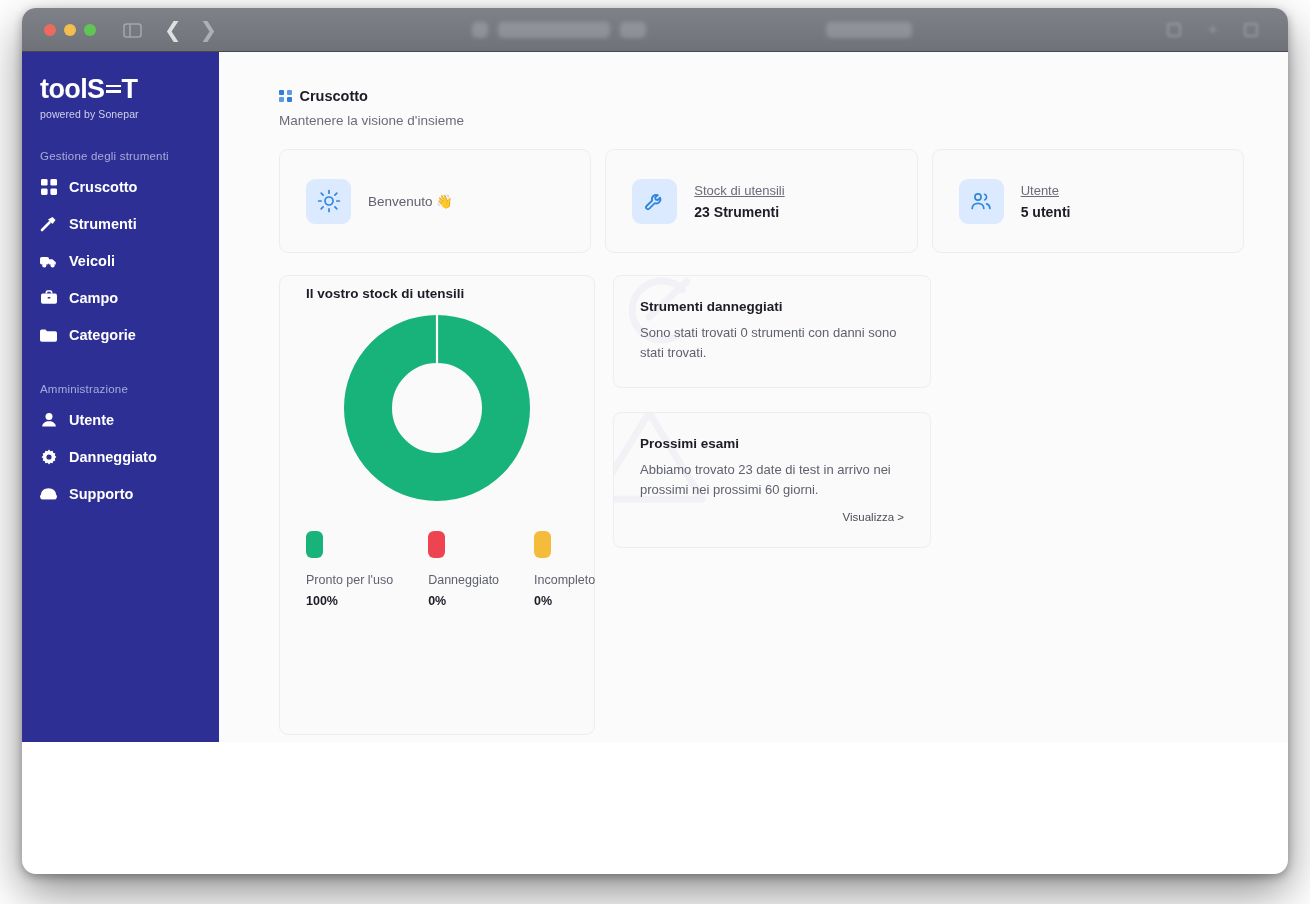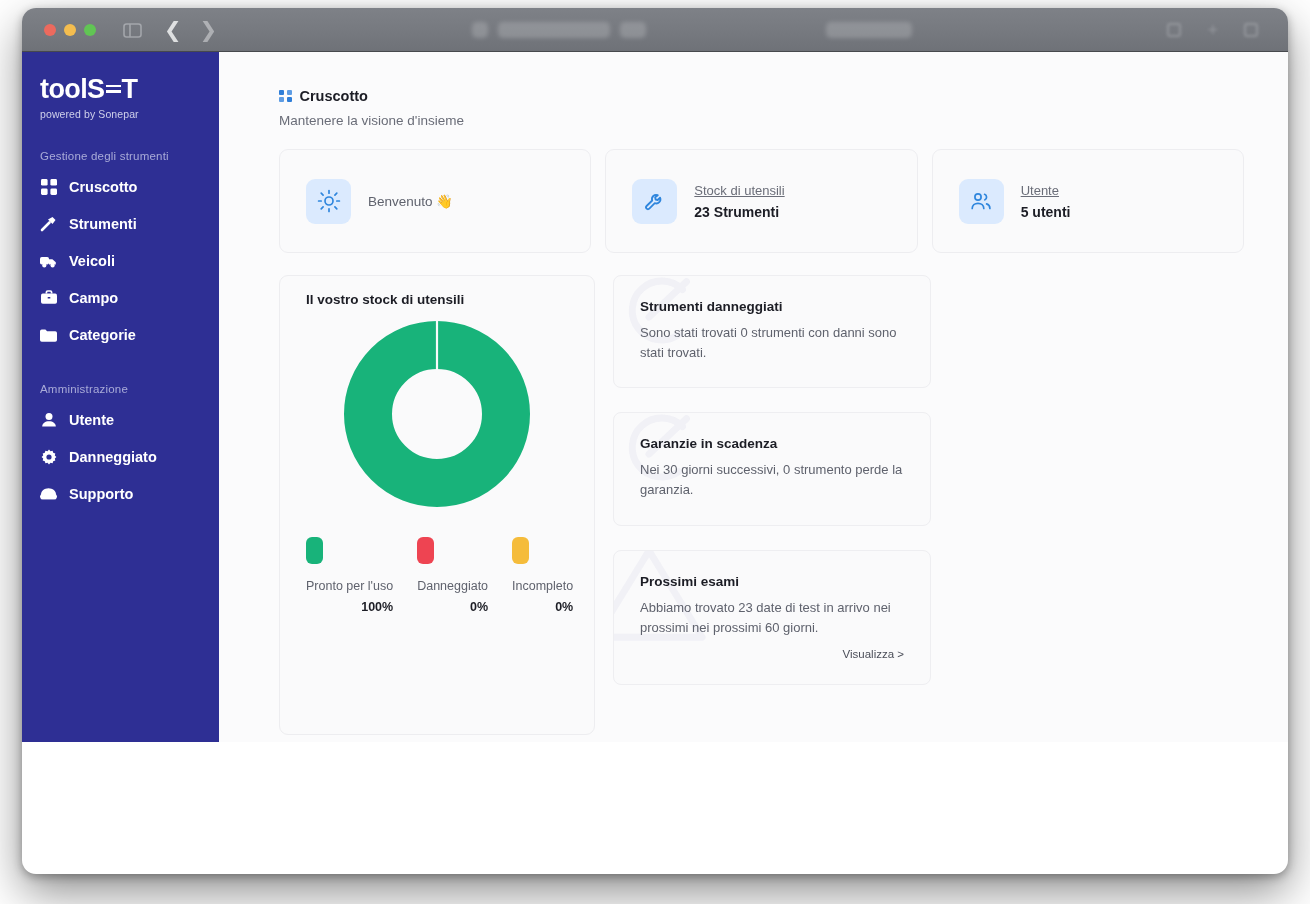--- a/index.html
+++ b/index.html
@@ -138,26 +138,26 @@
   .stat-label { font-size: 13px; color: #6a6d78; text-decoration: underline; }
   .stat-value { font-size: 14px; font-weight: 700; color: #1c1d25; margin-top: 6px; }
   .welcome { font-size: 13.5px; color: #5f626d; display: flex; align-items: center; gap: 6px; }
 
   
   .lower { display: flex; gap: 18px; margin-top: 22px; align-items: flex-start; }
 
   .chart-card {
     width: 316px; flex: 0 0 316px;
     background: #fafafb; border: 1px solid #ededf0; border-radius: 9px;
-    padding: 16px 26px 30px 26px;
+    padding: 10px 26px 30px 26px;
     height: 460px;
   }
   .chart-title { font-size: 13.5px; font-weight: 700; color: #1c1d25; }
   .donut-wrap { display: flex; justify-content: center; margin-top: 14px; }
-  .legend { display: flex; gap: 24px; margin-top: 30px; text-align: right; }
+  .legend { display: flex; gap: 35px; margin-top: 30px; }
   .legend-col { flex: 1; }
   .swatch { width: 17px; height: 27px; border-radius: 6px; }
   .legend-name { font-size: 12.5px; color: #5f626d; margin-top: 15px; white-space: nowrap; }
   .legend-val { font-size: 12.5px; font-weight: 700; color: #1c1d25; margin-top: 7px; }
 
   .side-cards { display: flex; flex-direction: column; gap: 24px; flex: 0 0 318px; }
   .info-card {
     position: relative;
     background: #fafafb; border: 1px solid #eeeef1; border-radius: 8px;
     padding: 23px 26px 24px 26px;
@@ -405,28 +405,20 @@
 
           <div class="info-card">
             <svg class="wm" viewBox="0 0 120 120">
               <path d="M92 30a30 30 0 1 0-4 46" fill="none" stroke="#e9e9f2" stroke-width="7" stroke-linecap="round"></path>
               <path d="M58 58 L96 22" stroke="#e9e9f2" stroke-width="7" stroke-linecap="round"></path>
             </svg>
             <div class="info-title">Strumenti danneggiati</div>
             <div class="info-text">Sono stati trovati 0 strumenti con danni sono stati trovati.</div>
           </div>
 
-          <div class="info-card">
-            <svg class="wm" viewBox="0 0 120 120">
-              <path d="M92 30a30 30 0 1 0-4 46" fill="none" stroke="#e9e9f2" stroke-width="7" stroke-linecap="round"></path>
-              <path d="M58 58 L96 22" stroke="#e9e9f2" stroke-width="7" stroke-linecap="round"></path>
-            </svg>
-            <div class="info-title">Garanzie in scadenza</div>
-            <div class="info-text">Nei 30 giorni successivi, 0 strumento perde la garanzia.</div>
-          </div>
 
           <div class="info-card">
             <svg class="wm" viewBox="0 0 120 120">
               <path d="M58 16 L112 104 L4 104 Z" fill="none" stroke="#eaeaf2" stroke-width="7" stroke-linejoin="round"></path>
             </svg>
             <div class="info-title">Prossimi esami</div>
             <div class="info-text">Abbiamo trovato 23 date di test in arrivo nei prossimi nei prossimi 60 giorni.</div>
             <span class="card-link">Visualizza &gt;</span>
           </div>
 

